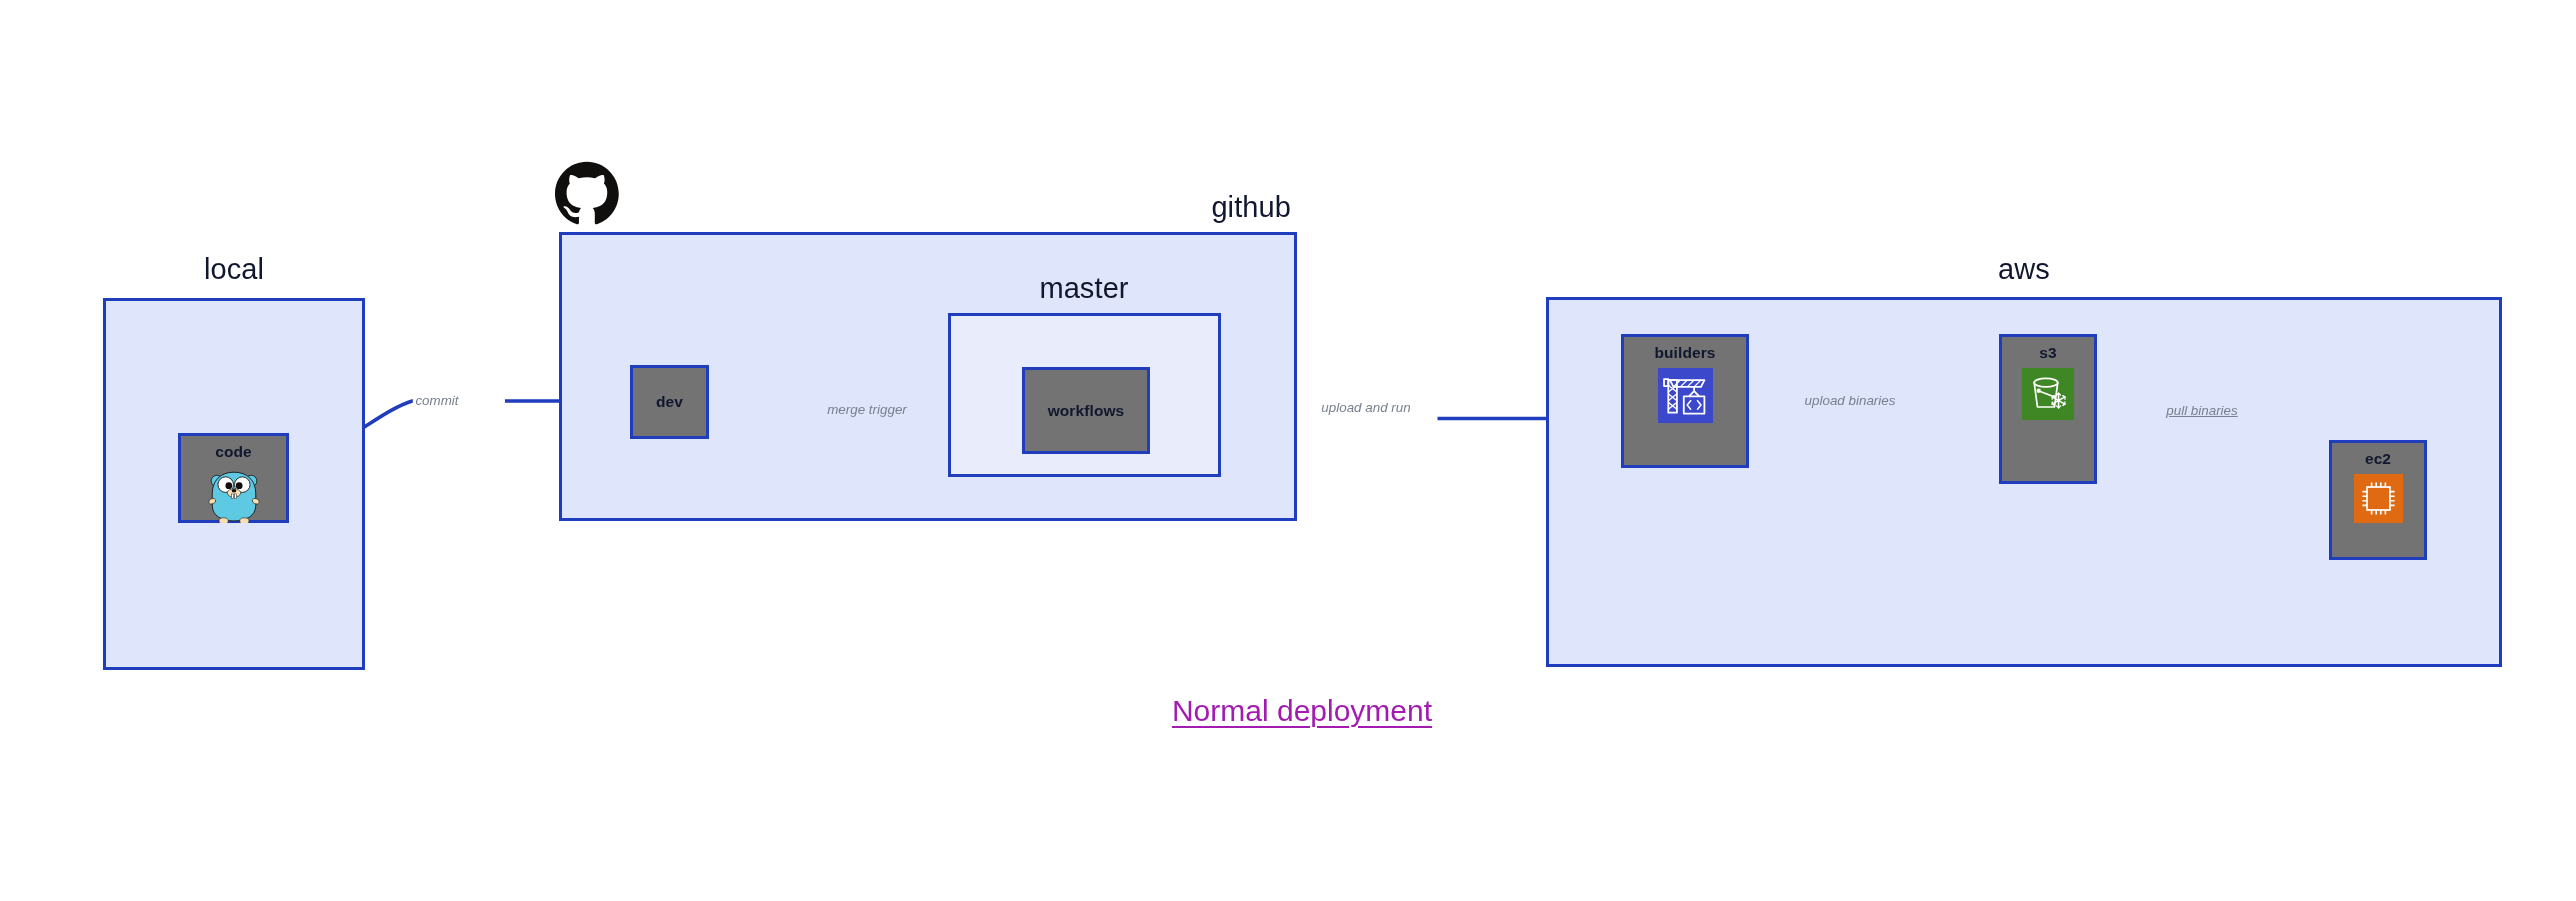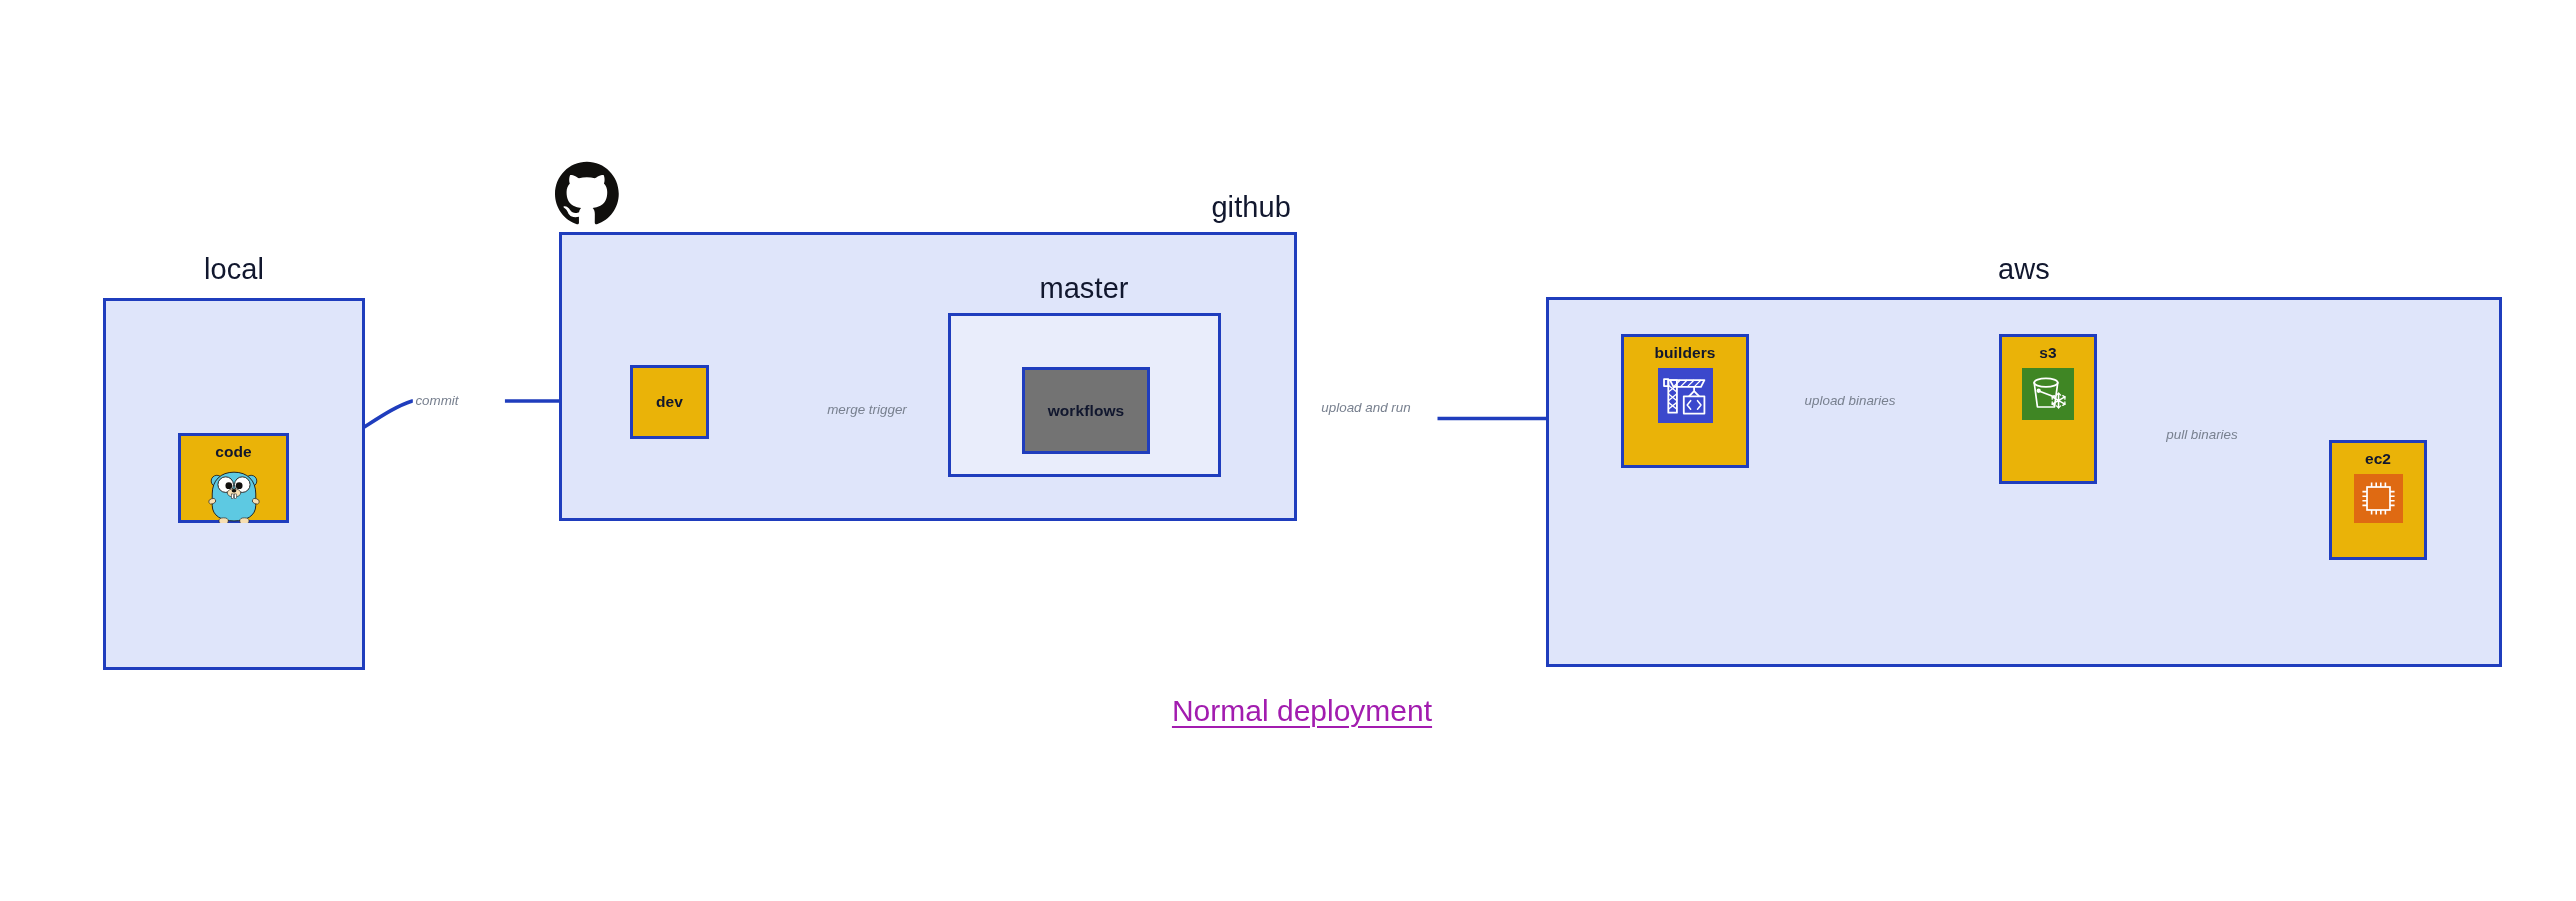--- a/index.html
+++ b/index.html
@@ -52,21 +52,21 @@
   }
   .group-label.right {
     transform: translateX(-100%);
   }
 
   
   .node {
     position: absolute;
     box-sizing: border-box;
     border: 3.6px solid #1f3dbd;
-    background: #eab308;
+    background: #737373;
     display: flex;
     flex-direction: column;
     align-items: center;
     padding-top: 8.2px;
   }
   .node.light {
     background: #737373;
   }
   .node-label {
     color: #11172e;
@@ -276,18 +276,18 @@
           <path d="M47 23 L53 23 M47 29 L53 29 M47 35 L53 35 M47 41 L53 41"></path>
         </g>
       </svg>
     </span>
   </div>
 
   <div class="edge-label on-white" style="left:437px; top:401px;">commit</div>
   <div class="edge-label on-group" style="left:867px; top:410px;">merge trigger</div>
   <div class="edge-label on-white" style="left:1366px; top:408px;">upload and run</div>
   <div class="edge-label on-group" style="left:1850px; top:401px;">upload binaries</div>
-  <div class="edge-label on-group" style="left:2202px; top:435px;">pull binaries</div>
+  <div class="edge-label on-group" style="left:2202px; top:411px;text-decoration:underline;">pull binaries</div>
 
   <div id="diagram-title" style="left:1302px; top:694px;">Normal deployment</div>
 
 </div>
 
 
 </body></html>

